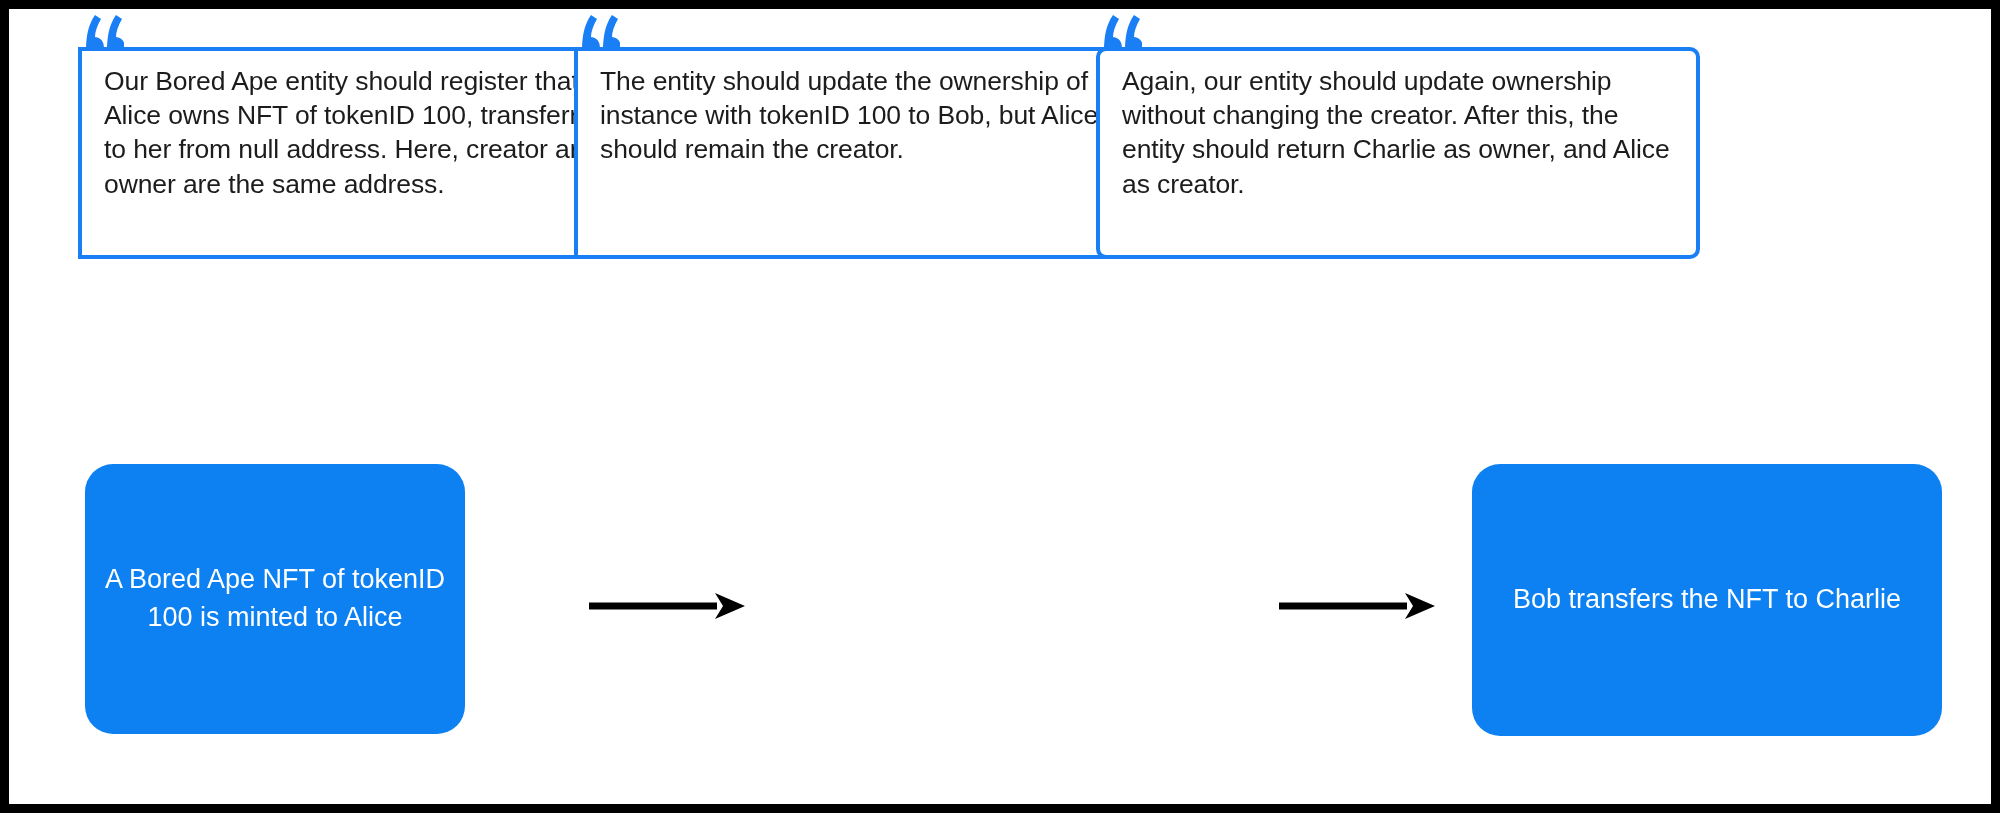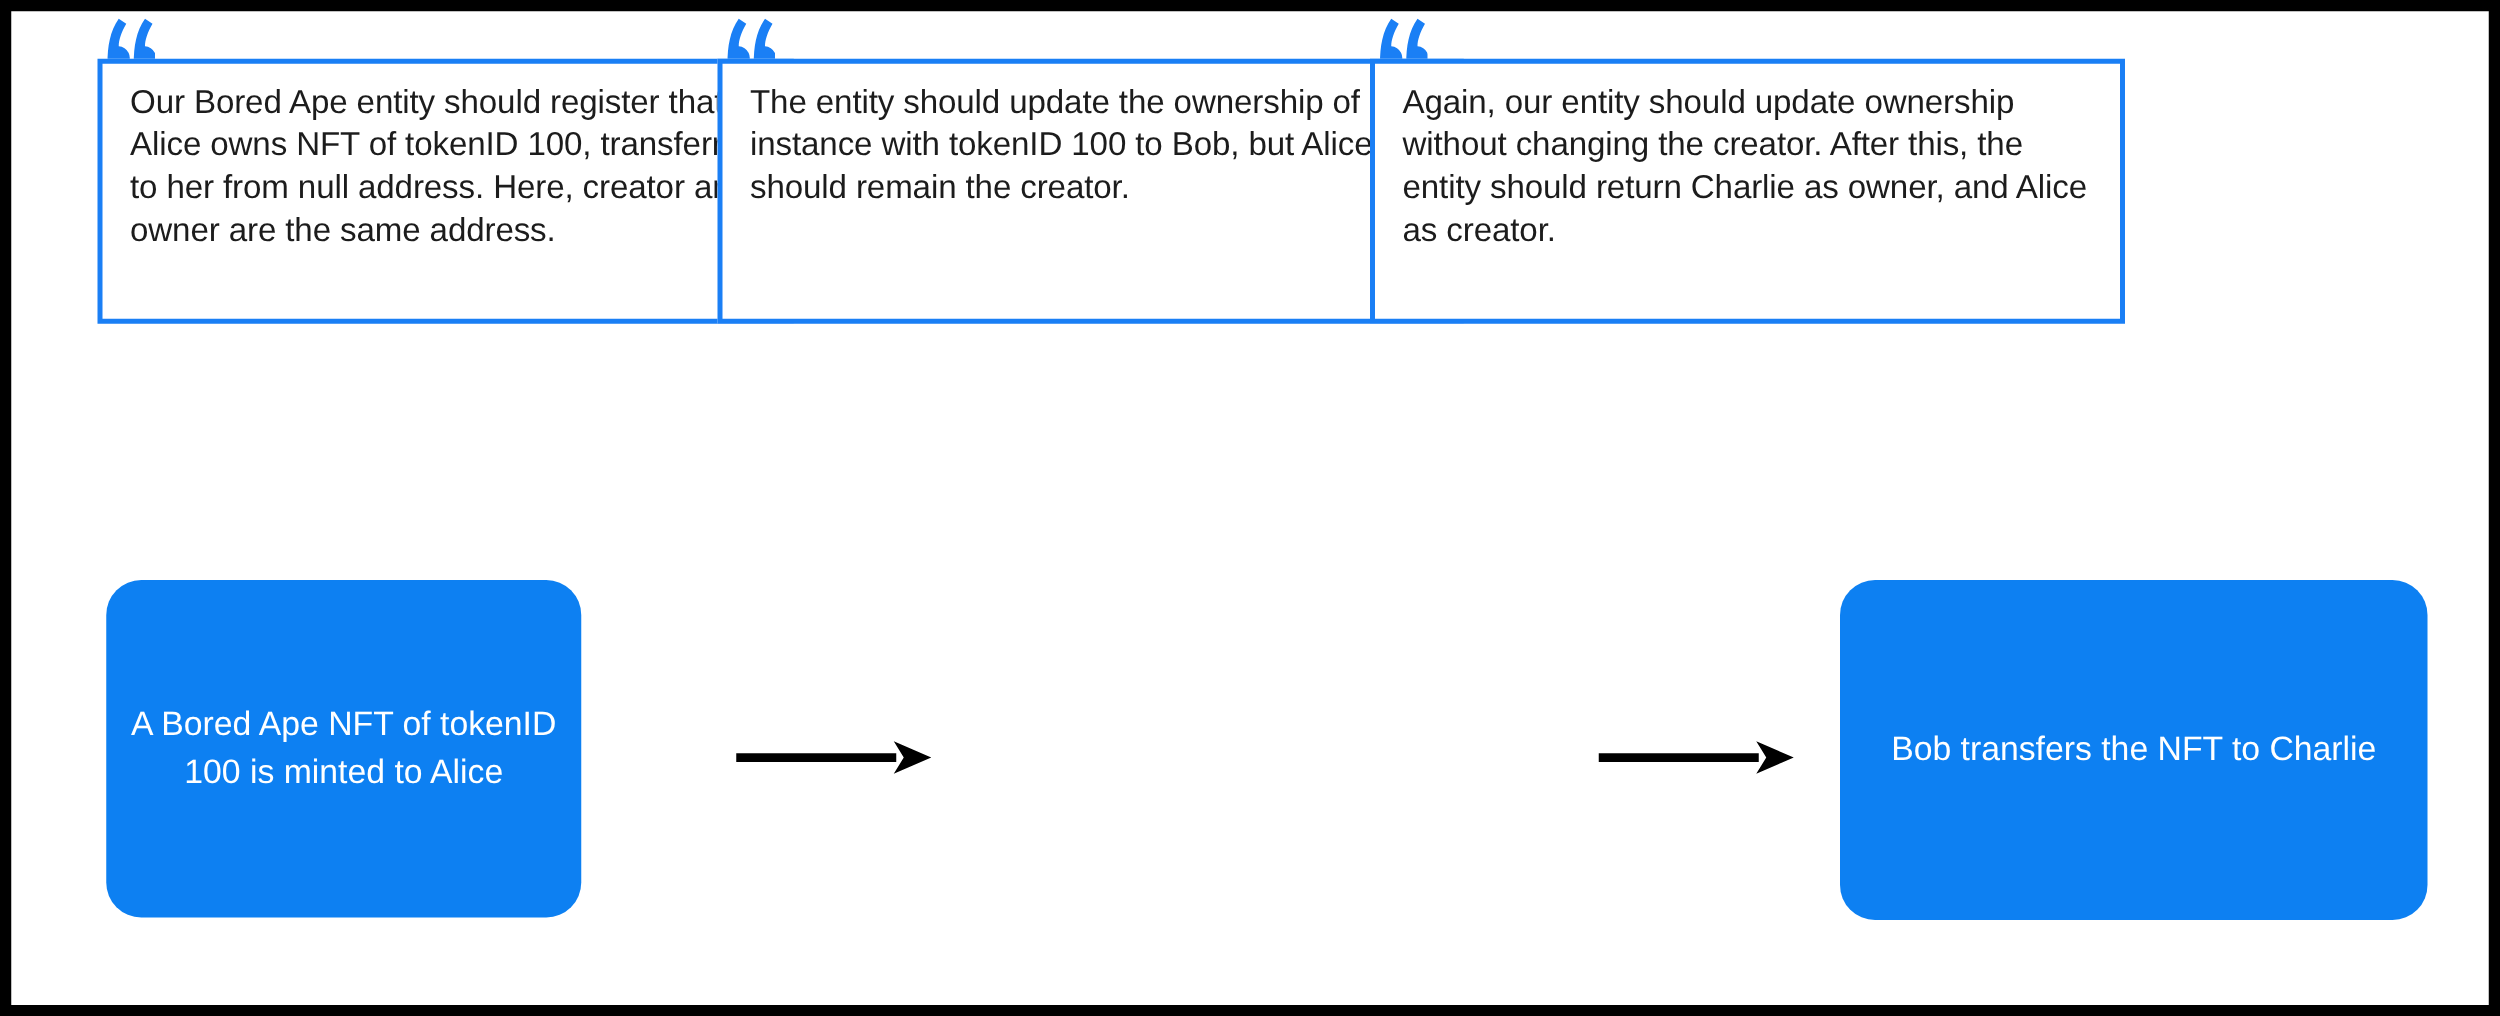--- a/index.html
+++ b/index.html
@@ -58,21 +58,21 @@
     position: absolute;
     top: 38px;
     left: 14px;
     right: 14px;
     border: 4px solid #1a7ff5;
     background: #ffffff;
     box-sizing: border-box;
   }
   .quote-card.h1 { height: 212px; }
   .quote-card.h2 { height: 212px; }
-  .quote-card.h3 { height: 212px; }
+  .quote-card.h3 { height: 212px; border-radius: 10px; }
 
   .quote-text {
     position: absolute;
     left: 22px;
     right: 14px;
     top: 13px;
     font-size: 26.5px;
     line-height: 1.29;
     color: #1c1c1c;
     letter-spacing: -0.1px;

